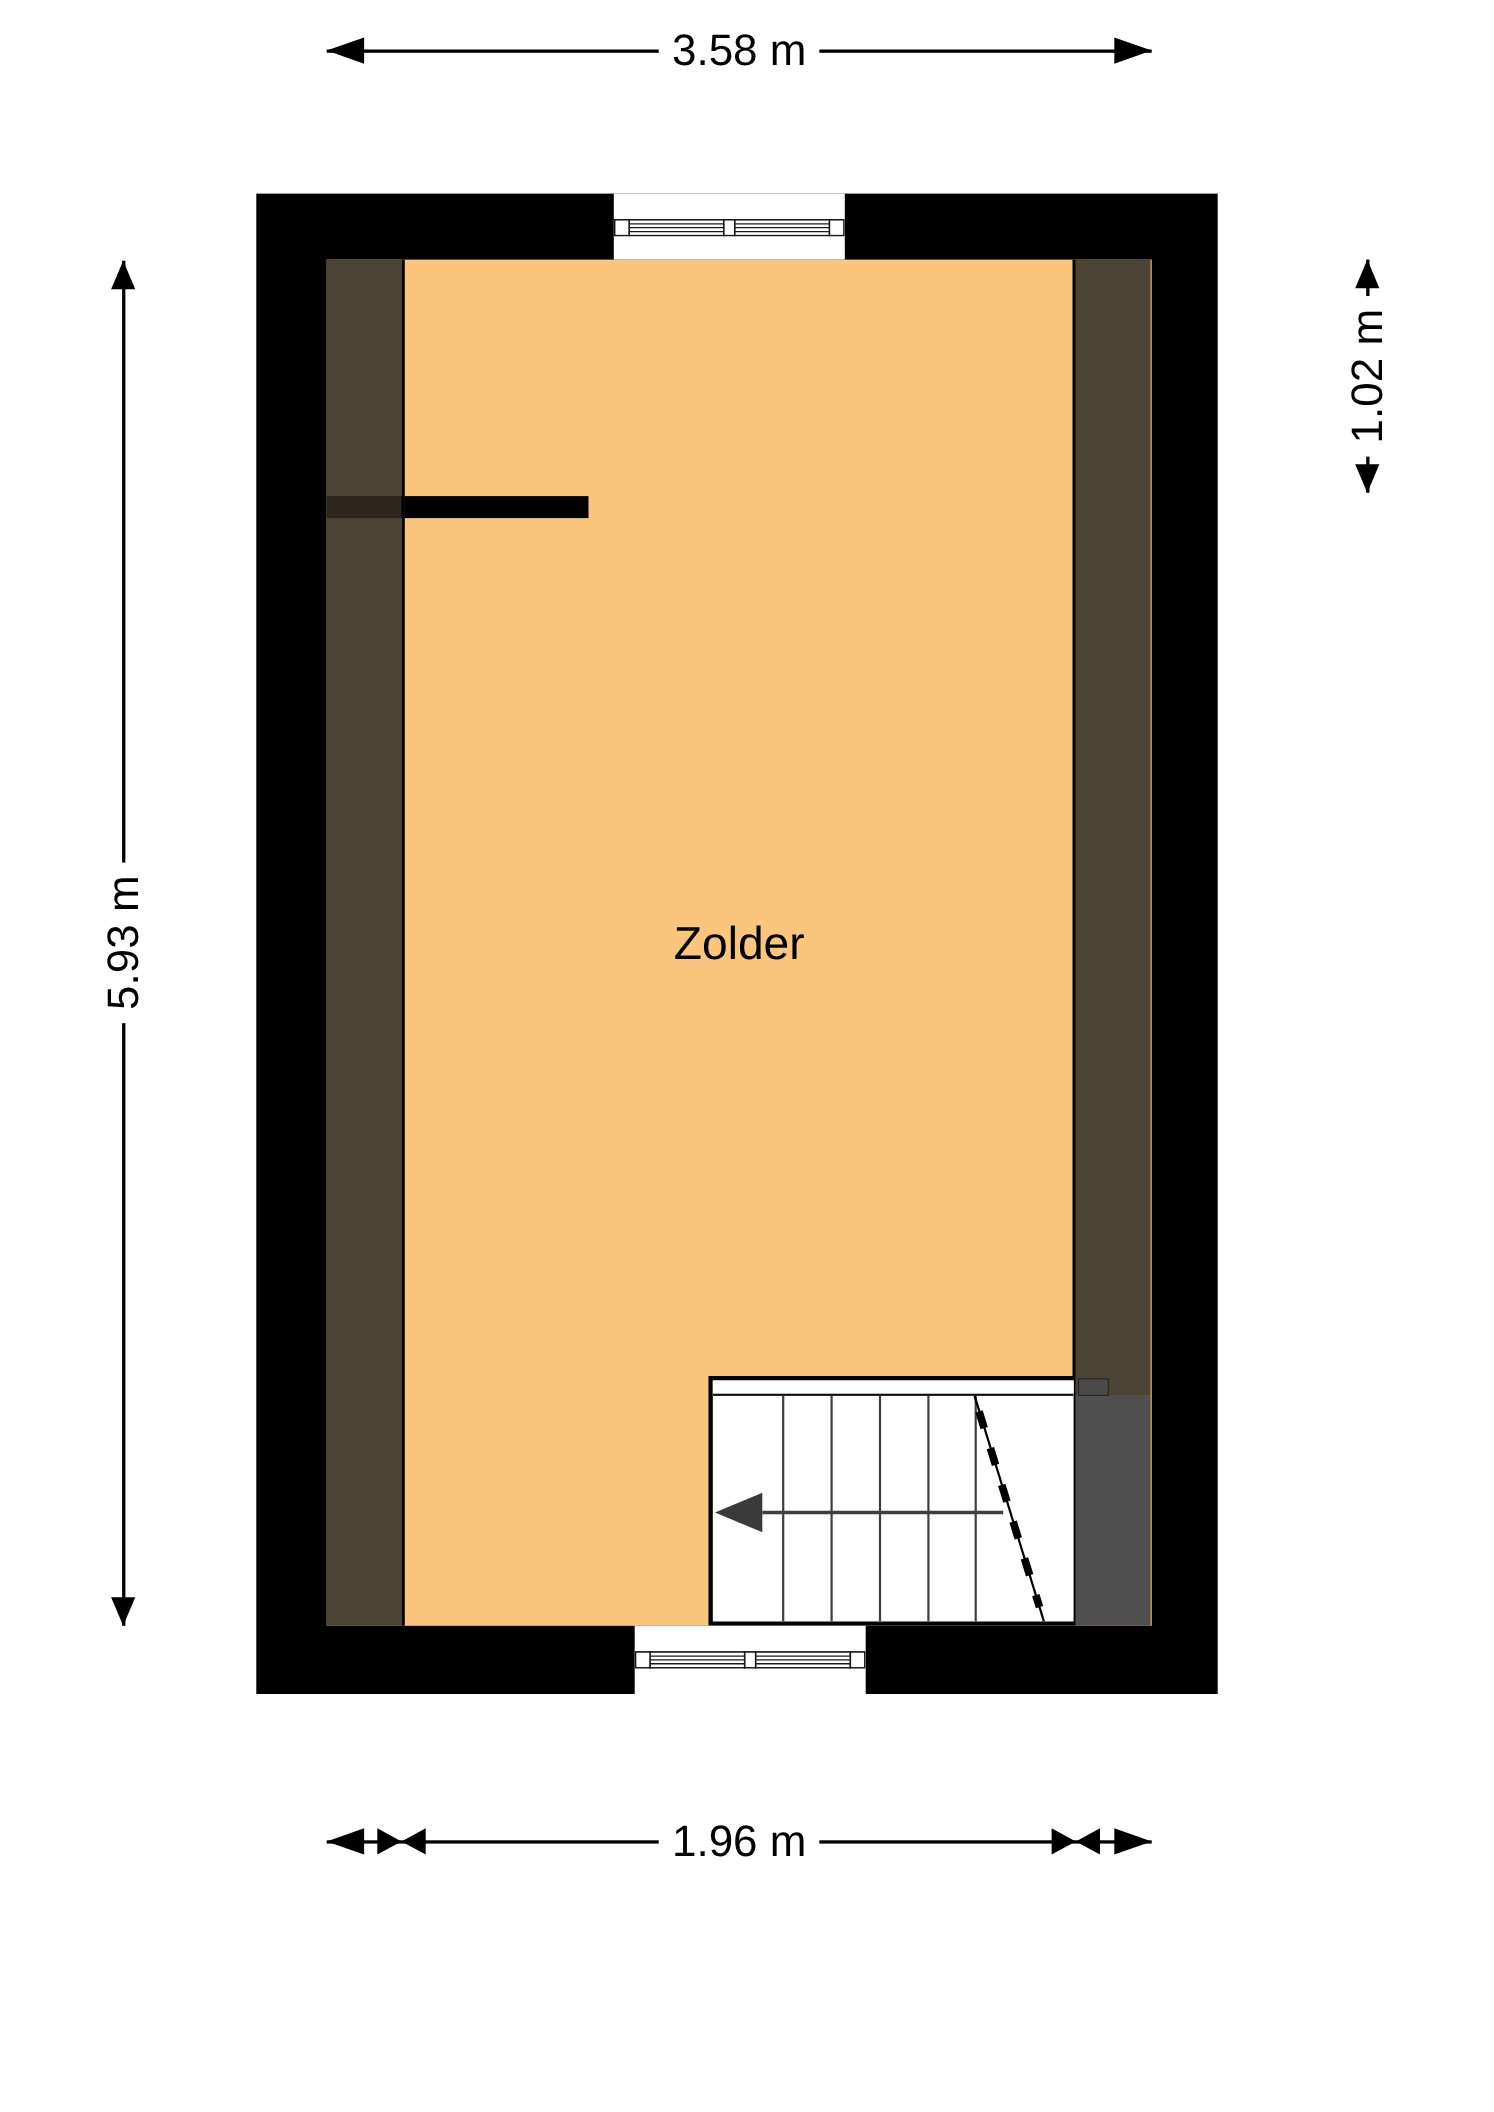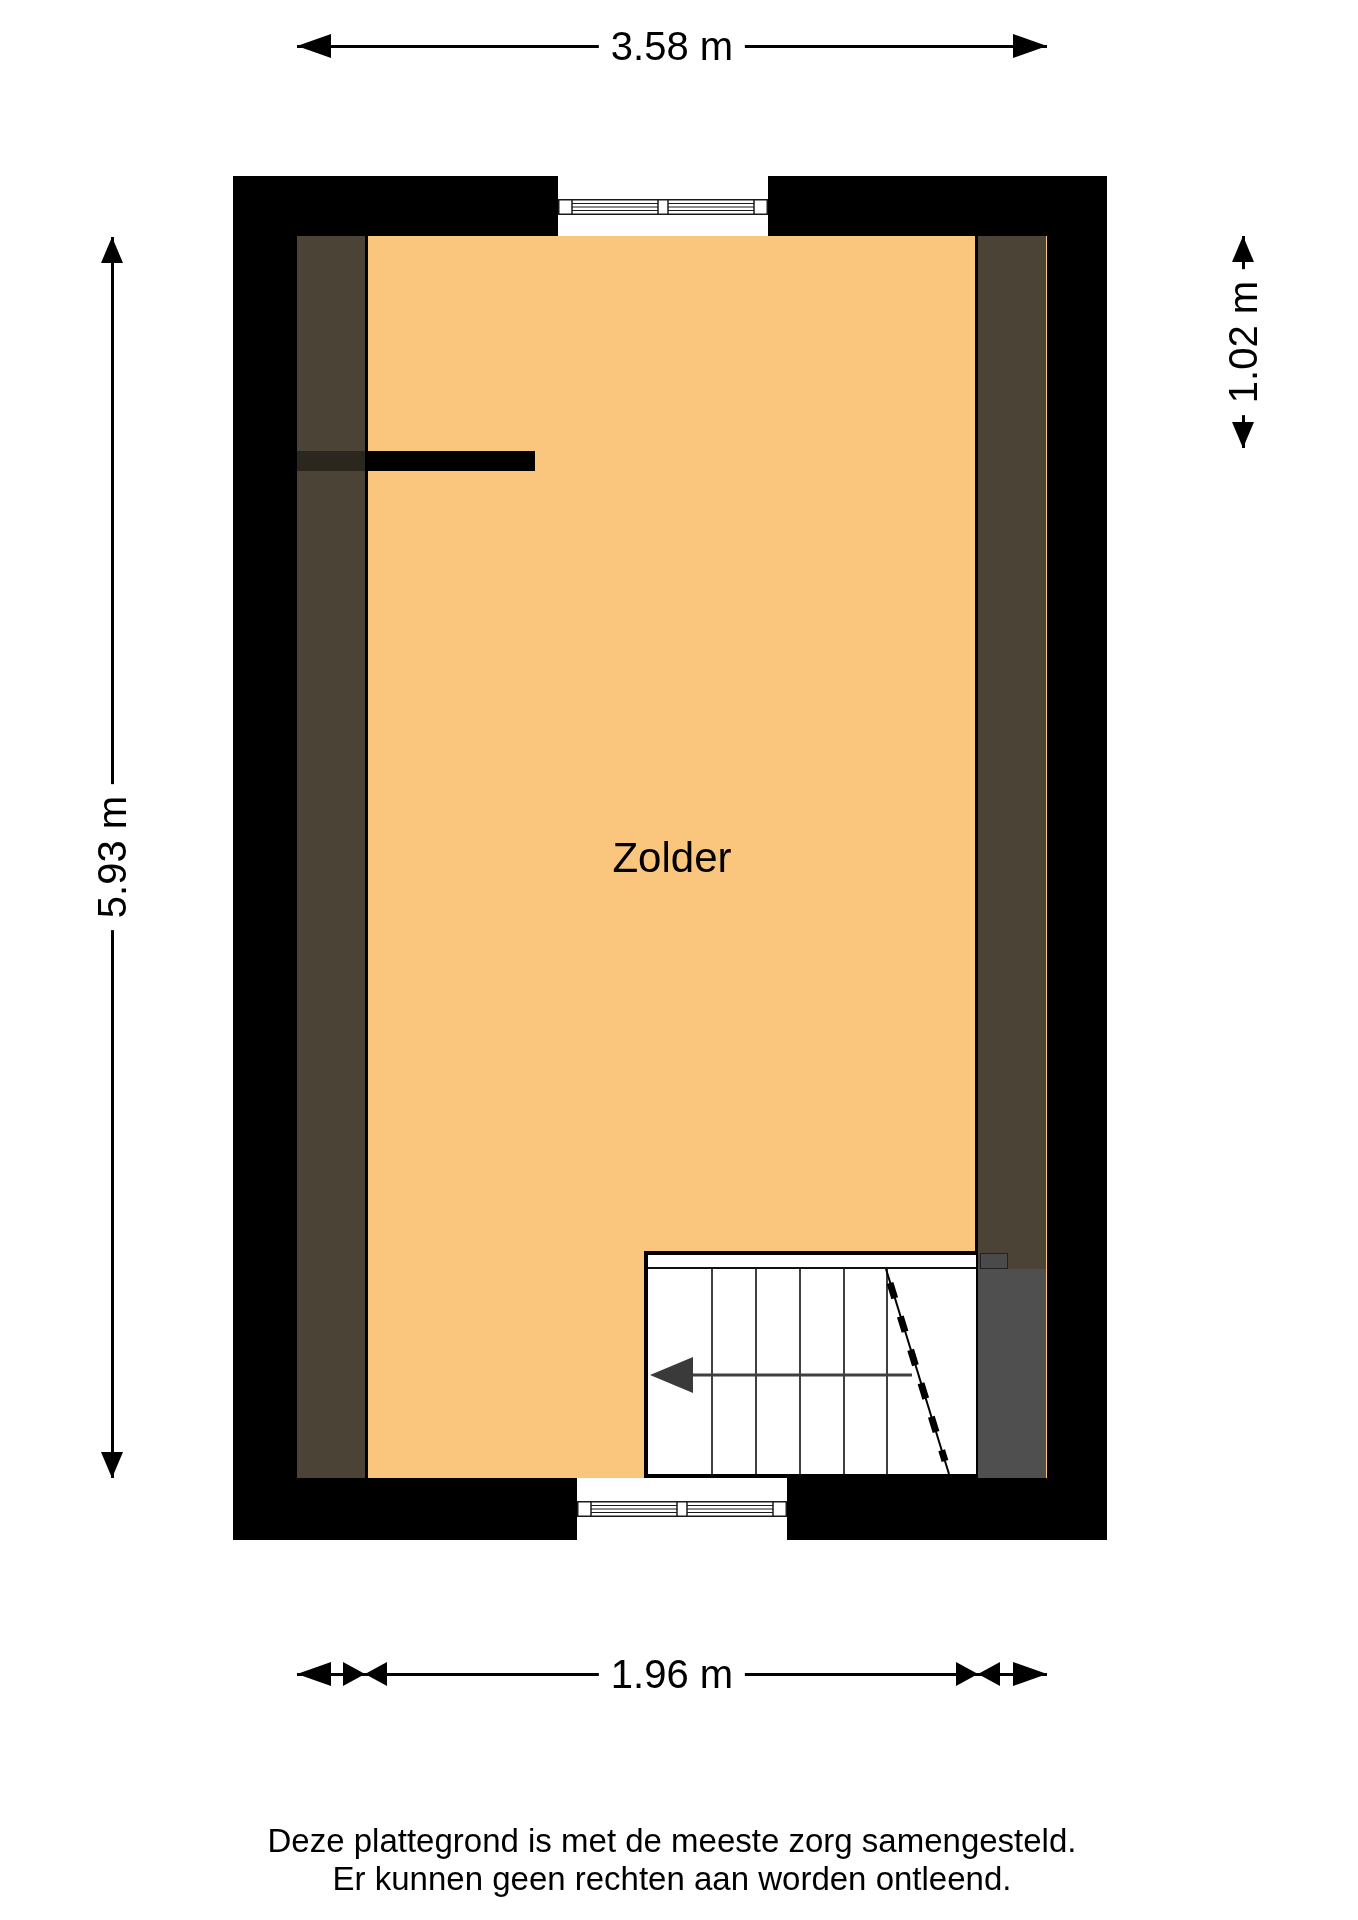--- a/index.html
+++ b/index.html
@@ -129,16 +129,14 @@
 
   <div class="abs dimline-h" style="left:297px;top:1673px;width:750px;"></div>
   <div class="abs tri tri-left" style="left:297px;top:1662px;"></div>
   <div class="abs tri tri-right" style="left:1013px;top:1662px;"></div>
   <div class="abs tri tick-right" style="left:343px;top:1662px;"></div>
   <div class="abs tri tick-left" style="left:365px;top:1662px;"></div>
   <div class="abs tri tick-right" style="left:956px;top:1662px;"></div>
   <div class="abs tri tick-left" style="left:978px;top:1662px;"></div>
   <div class="abs dim-text center-xy" style="left:672px;top:1674px;">1.96 m</div>
 
-  <div class="abs footer-line" style="left:672px;top:1822px;">Deze plattegrond is met de meeste zorg samengesteld.</div>
-  <div class="abs footer-line" style="left:672px;top:1860px;">Er kunnen geen rechten aan worden ontleend.</div>
 
 </div>
 
 </body></html>

